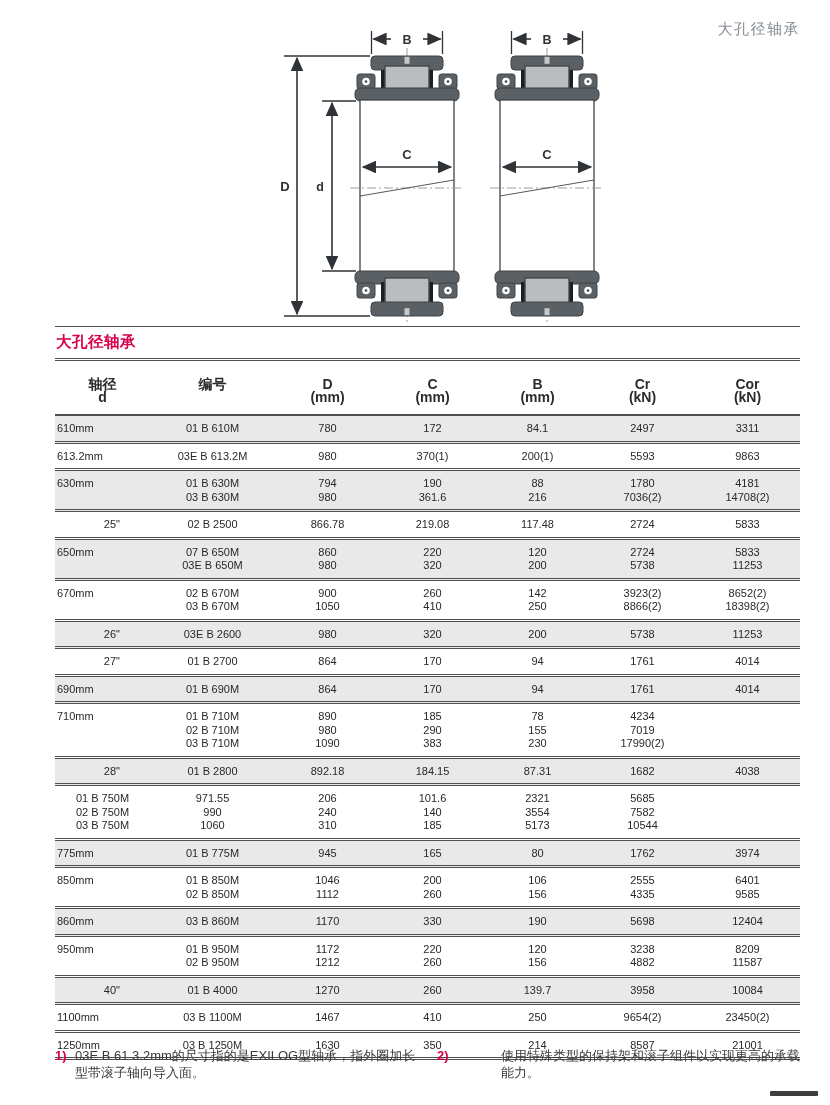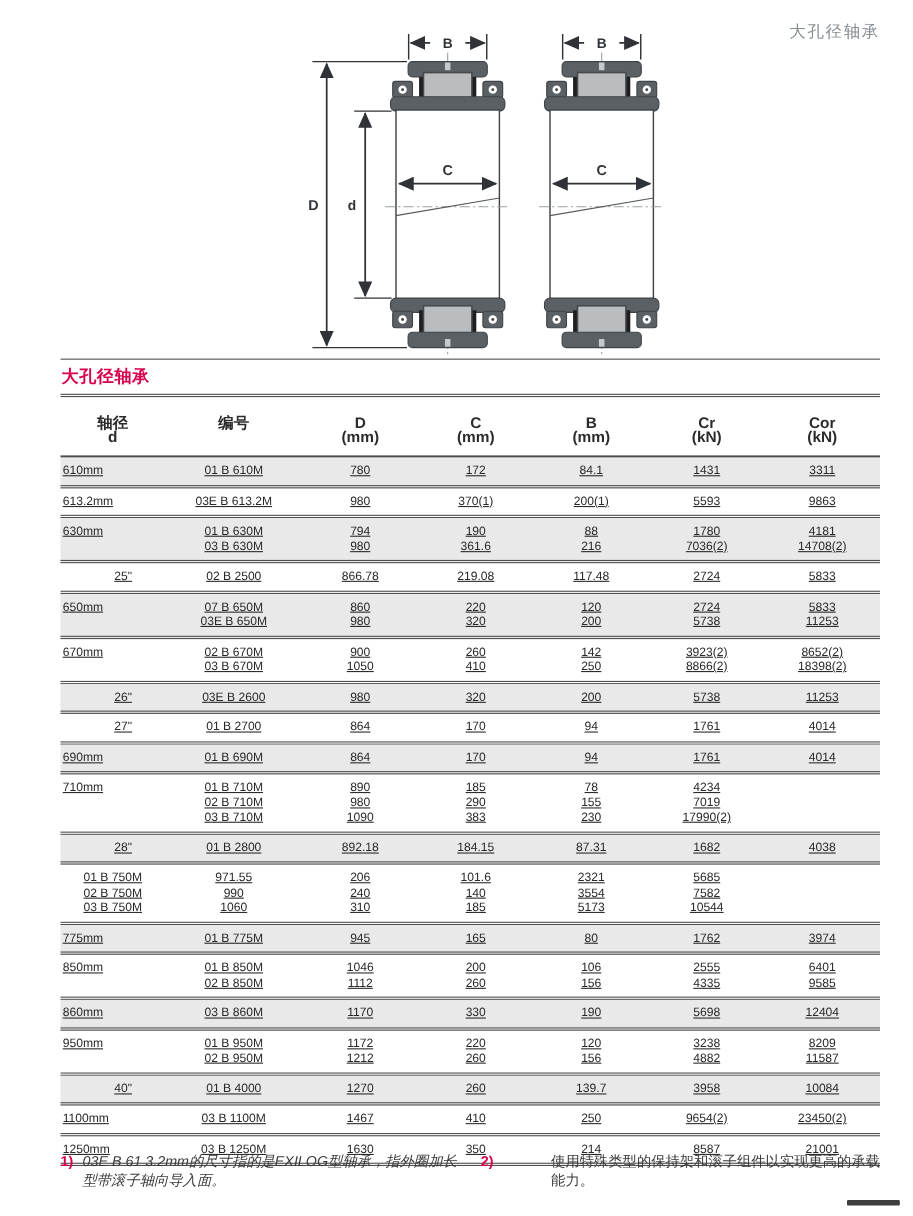--- a/index.html
+++ b/index.html
@@ -23,31 +23,31 @@
   }
   .title-rule-bottom { border-top:3px double #4d4d4d; }
   .thead, .row-group {
     display:grid;
     grid-template-columns:95px 125px repeat(5, 1fr);
     width:100%;
   }
   .thead { padding:17px 0 10px 0; border-bottom:2px solid #4d4d4d; }
   .th { text-align:center; font-size:14px; font-weight:700; line-height:13px; color:#2b2b2b; }
   .th .sub { font-weight:700; }
-  .row-group { padding:6px 0 5px 0; border-bottom:3px double #4f4f4f;text-decoration:underline; }
+  .row-group { padding:6px 0 5px 0; border-bottom:3px double #4f4f4f; }
   .row-group.shaded { background:#e9e9e9; }
   .cell { font-size:11px; line-height:13.5px; color:#282828; }
   .d-cell { text-align:left; padding-left:2px; }
   .d-cell.inch { text-align:right; padding-right:30px; }
   .num-cell { text-align:center; }
   
   .footnotes { position:absolute; left:55px; top:1048px; width:760px; display:flex; }
   .footnote { display:flex; font-size:13px; line-height:16.5px; color:#3a3a3a; }
   .fn-marker { color:#d6004c; font-weight:700; width:20px; flex:0 0 20px; }
-  .fn1 .fn-text { width:352px;font-style:italic; }
+  .fn1 .fn-text { width:352px; }
   .fn2 { margin-left:10px; }
   .fn2 .fn-text { width:310px;margin-left:44px; }
   .page-mark { position:absolute; left:770px; top:1091px; width:48px; height:5px; background:#3e3e3e; border-radius:1px; }
   svg text { font-family:"Liberation Sans", sans-serif; }
 </style>
 </head>
 <body>
 
 <div class="page">
 
@@ -172,21 +172,21 @@
           <div class="cell num-cell">
             <div>780</div>
           </div>
           <div class="cell num-cell">
             <div>172</div>
           </div>
           <div class="cell num-cell">
             <div>84.1</div>
           </div>
           <div class="cell num-cell">
-            <div>1431</div>
+            <div>2497</div>
           </div>
           <div class="cell num-cell">
             <div>3311</div>
           </div>
         </div>
         <div class="row-group">
           <div class="cell d-cell">613.2mm</div>
           <div class="cell num-cell">
             <div>03E B 613.2M</div>
           </div>

